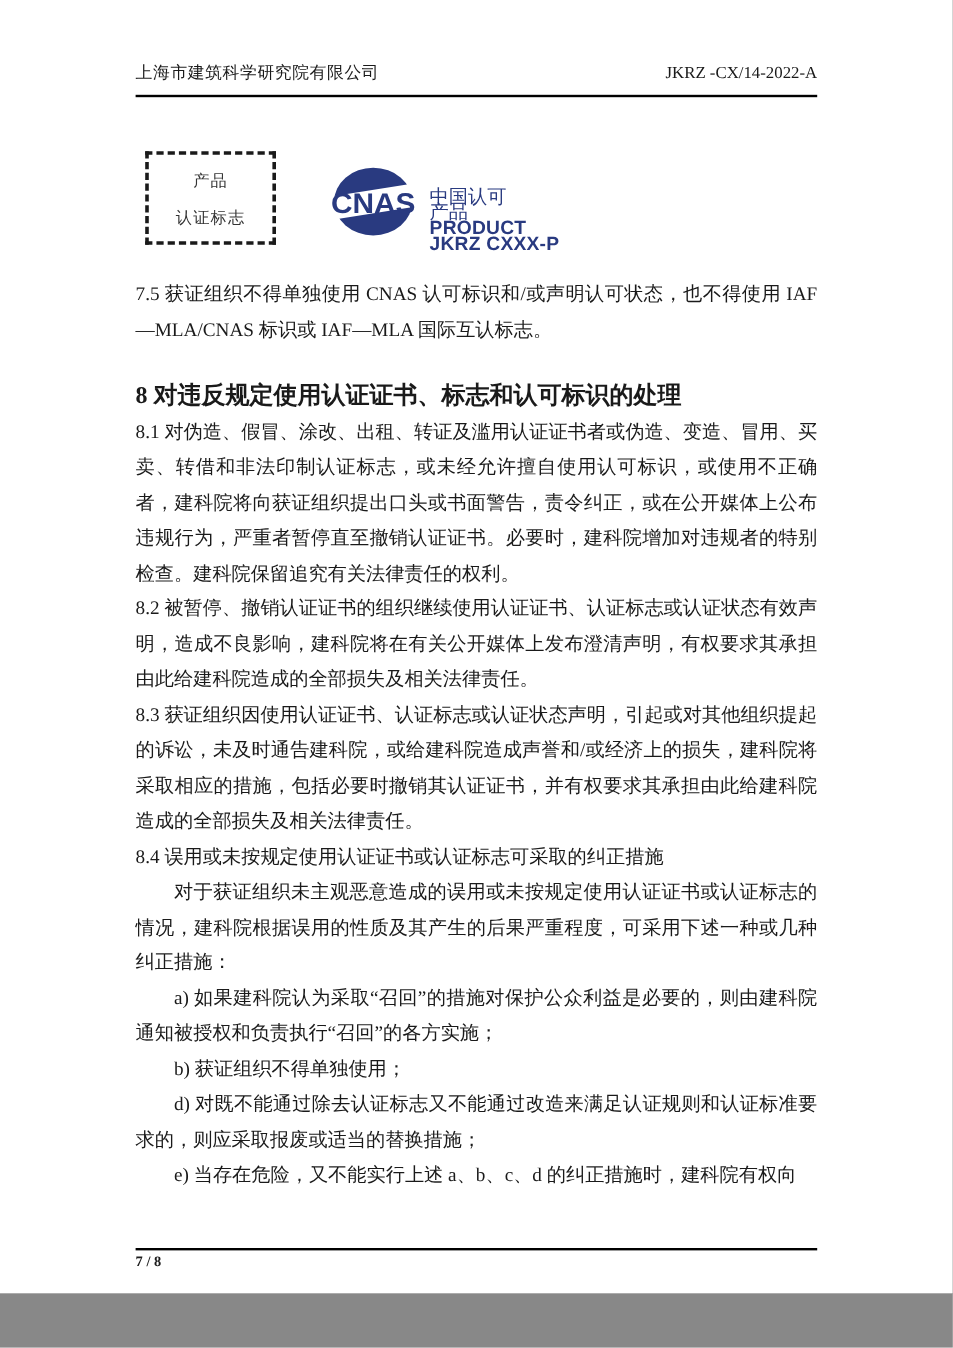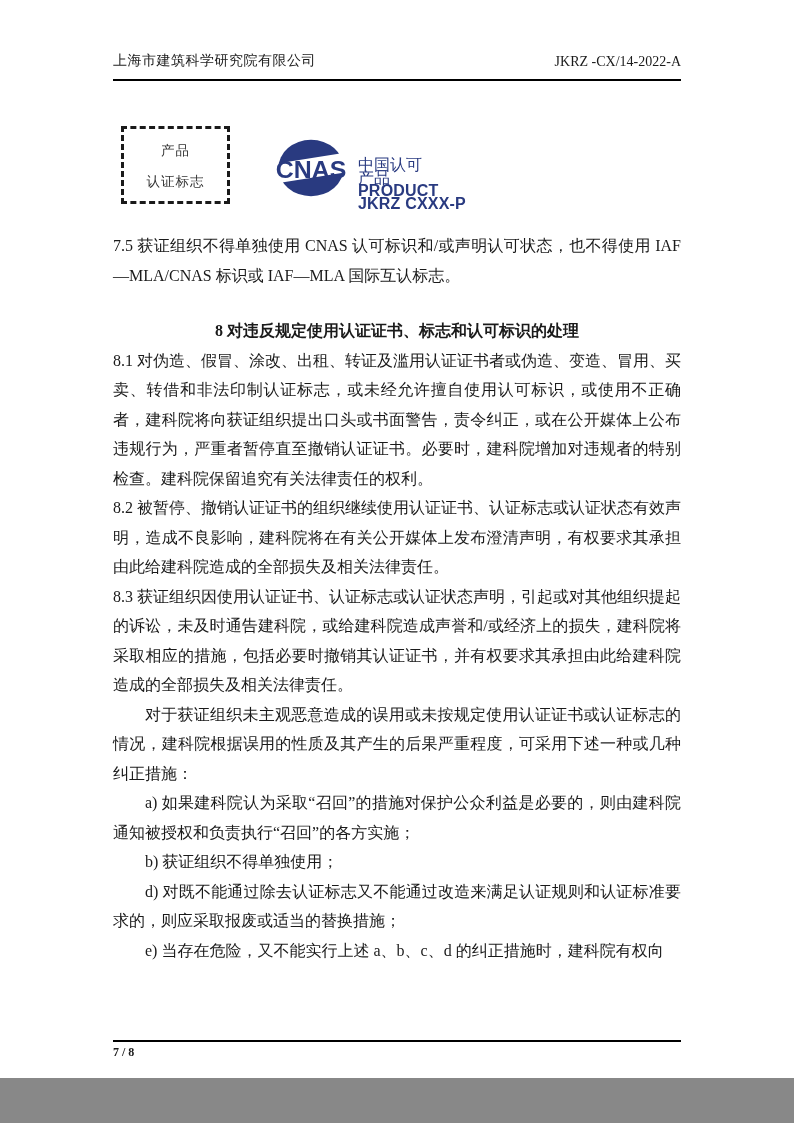--- a/index.html
+++ b/index.html
@@ -42,24 +42,24 @@
     font-size:16px;line-height:13px;
     color:#293a80;
     font-family:"Liberation Sans","DejaVu Sans",sans-serif;
   }
   .cnas-side .en{font-weight:bold;letter-spacing:0.2px;}
   
   .doc-body{margin-top:23px;font-size:16px;line-height:29.5px;text-align:justify;}
   .doc-body p{margin:0;}
   .doc-body p.ind{text-indent:2em;}
   h2.sec{
-    font-size:16px;line-height:29.5px;
+    font-size:20px;line-height:29.5px;
     margin:26px 0 0 0;
     font-weight:bold;
-    text-align:center;
+    text-align:left;
   }
   
   .footer{
     position:absolute;left:113px;right:113px;top:1040px;
     border-top:2px solid #000;
   }
   .footer .pagenum{
     display:inline-block;margin-top:2px;
     font-size:12px;font-weight:bold;
   }
@@ -98,20 +98,21 @@
     </div>
   </div>
 
   <div class="margins">
     <div class="doc-body">
       <p>7.5 获证组织不得单独使用 CNAS 认可标识和/或声明认可状态，也不得使用 IAF—MLA/CNAS 标识或 IAF—MLA 国际互认标志。</p>
       <h2 class="sec">8 对违反规定使用认证证书、标志和认可标识的处理</h2>
       <p>8.1 对伪造、假冒、涂改、出租、转证及滥用认证证书者或伪造、变造、冒用、买卖、转借和非法印制认证标志，或未经允许擅自使用认可标识，或使用不正确者，建科院将向获证组织提出口头或书面警告，责令纠正，或在公开媒体上公布违规行为，严重者暂停直至撤销认证证书。必要时，建科院增加对违规者的特别检查。建科院保留追究有关法律责任的权利。</p>
       <p>8.2 被暂停、撤销认证证书的组织继续使用认证证书、认证标志或认证状态有效声明，造成不良影响，建科院将在有关公开媒体上发布澄清声明，有权要求其承担由此给建科院造成的全部损失及相关法律责任。</p>
       <p>8.3 获证组织因使用认证证书、认证标志或认证状态声明，引起或对其他组织提起的诉讼，未及时通告建科院，或给建科院造成声誉和/或经济上的损失，建科院将采取相应的措施，包括必要时撤销其认证证书，并有权要求其承担由此给建科院造成的全部损失及相关法律责任。</p>
+      <p>8.4 误用或未按规定使用认证证书或认证标志可采取的纠正措施</p>
       <p class="ind">对于获证组织未主观恶意造成的误用或未按规定使用认证证书或认证标志的情况，建科院根据误用的性质及其产生的后果严重程度，可采用下述一种或几种纠正措施：</p>
       <p class="ind">a) 如果建科院认为采取“召回”的措施对保护公众利益是必要的，则由建科院通知被授权和负责执行“召回”的各方实施；</p>
       <p class="ind">b) 获证组织不得单独使用；</p>
       <p class="ind">d) 对既不能通过除去认证标志又不能通过改造来满足认证规则和认证标准要求的，则应采取报废或适当的替换措施；</p>
       <p class="ind">e) 当存在危险，又不能实行上述 a、b、c、d 的纠正措施时，建科院有权向</p>
     </div>
   </div>
 
   <div class="footer">
     <span class="pagenum">7 / 8</span>

